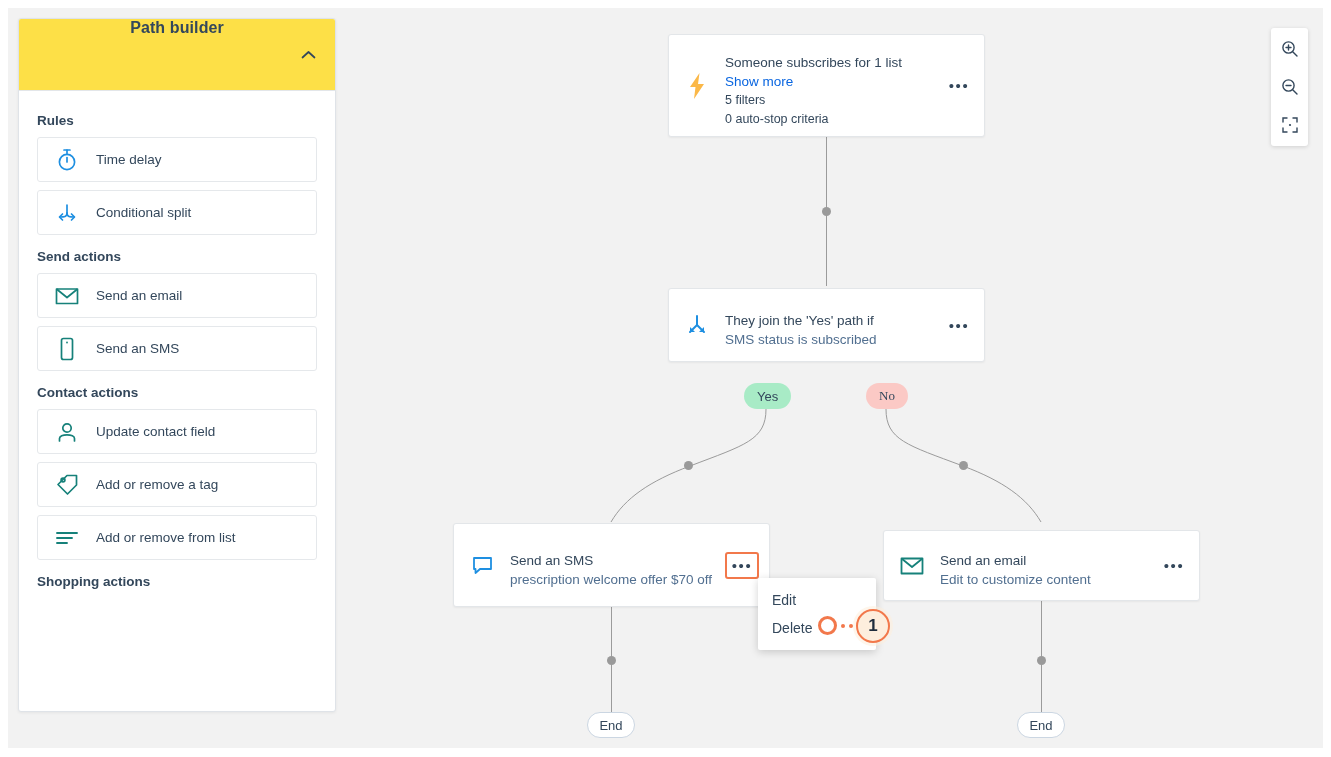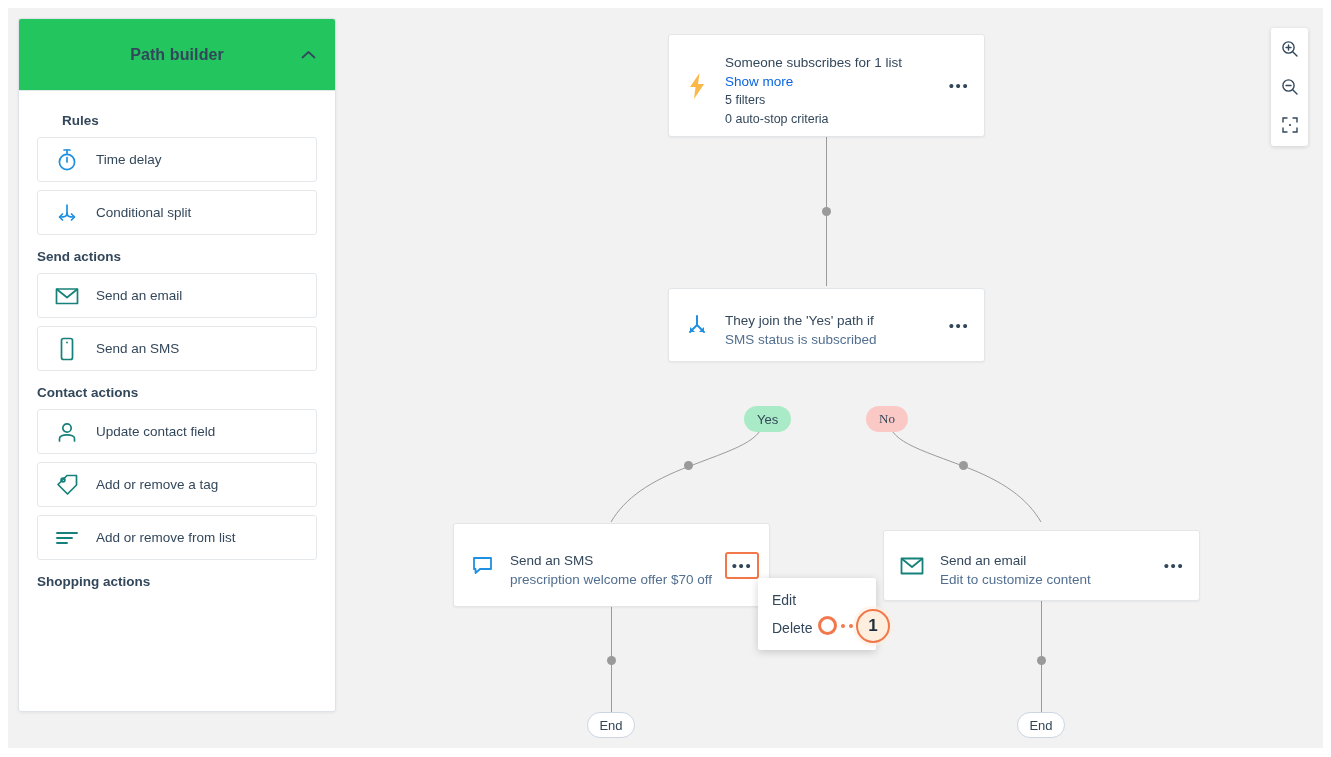--- a/index.html
+++ b/index.html
@@ -27,38 +27,38 @@
     width: 318px; height: 694px;
     background: #ffffff;
     border: 1px solid #dfe3e8;
     border-radius: 3px;
     box-shadow: 0 1px 3px rgba(0,0,0,0.06);
     overflow: hidden;
   }
   .sidebar-header {
     position: relative;
     height: 72px;
-    background: #22c55e;
+    background: #fde047;
     border-bottom: 1px solid #e3e6e9;
-    display: flex; align-items: center; justify-content: center;
+    display: flex; align-items: flex-start; justify-content: center;
   }
   .sidebar-title {
     font-size: 16px; font-weight: bold; color: #33475b; letter-spacing: .1px;
   }
   .collapse-btn {
     position: absolute; right: 14px; top: 50%; transform: translateY(-50%);
     width: 26px; height: 26px; display: flex; align-items: center; justify-content: center;
     cursor: pointer;
   }
   .sidebar-body { padding: 18px 18px 10px 18px; }
   .group-label {
     font-size: 13.5px; font-weight: bold; color: #33475b;
     margin: 14px 0 9px 0;
   }
-  .group-label.first { margin-top: 4px; margin-left: 25px; }
+  .group-label.first { margin-top: 4px; }
   .action-item {
     display: flex; align-items: center;
     height: 45px;
     border: 1px solid #e5e8eb;
     border-radius: 3px;
     margin-bottom: 8px;
     background: #ffffff;
     cursor: pointer;
   }
   .action-item .ico {
@@ -112,21 +112,21 @@
     border: 2px solid #f2784b;
     width: 34px; height: 27px;
     background: #ffffff;
   }
 
   .pill {
     position: absolute;
     height: 26px; padding: 0 13px;
     border-radius: 13px;
     display: flex; align-items: center; justify-content: center;
-    font-size: 13px; color: #33475b; margin-top: 23px;
+    font-size: 13px; color: #33475b;
   }
   .pill.yes { background: #a8ebc6; }
   .pill.no  { background: #fbc9c5; }
 
   .end-node {
     position: absolute;
     width: 48px; height: 26px;
     border: 1px solid #cbd6e2;
     border-radius: 14px;
     background: #ffffff;

